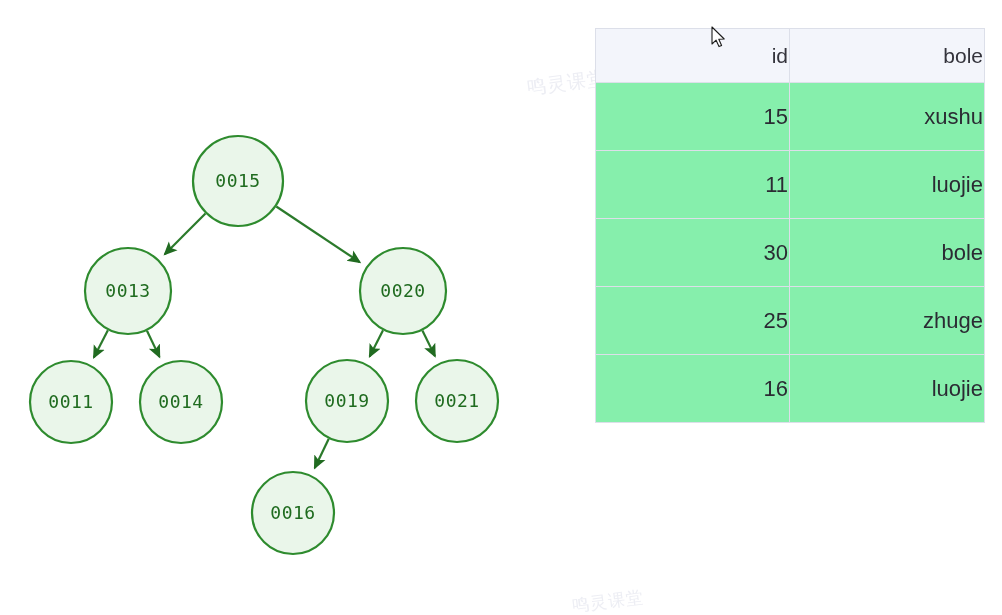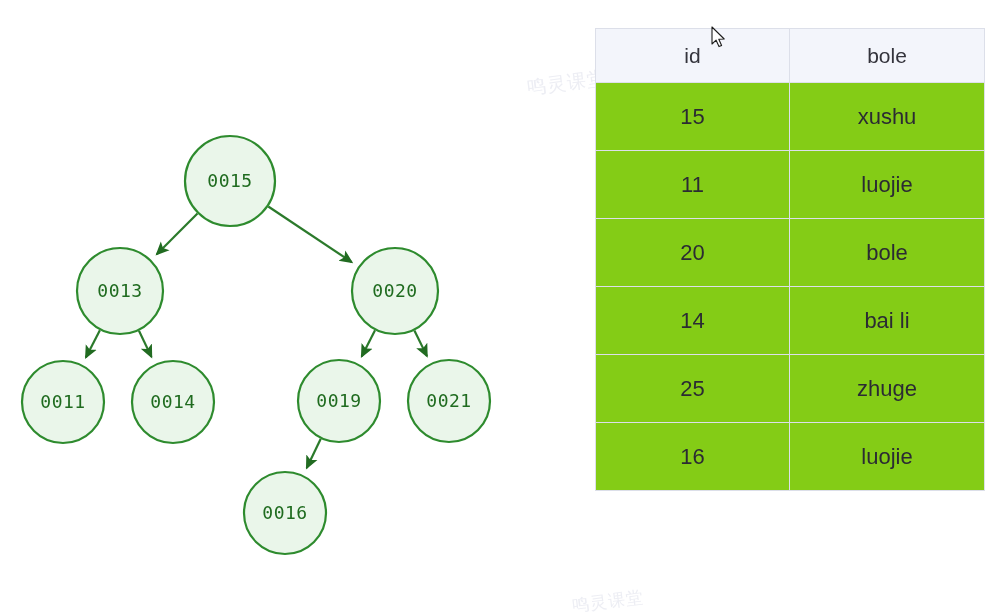--- a/index.html
+++ b/index.html
@@ -11,21 +11,21 @@
     width: 1002px;
     height: 615px;
     position: relative;
     overflow: hidden;
     font-family: "Liberation Sans", sans-serif;
   }
 
   
   #tree-panel {
     position: absolute;
-    left: 0;
+    left: 8px;
     top: 0;
     width: 560px;
     height: 615px;
   }
   #tree-svg {
     position: absolute;
     left: 0;
     top: 0;
   }
   .tree-node-label {
@@ -57,36 +57,36 @@
     border-collapse: collapse;
     width: 389px;
     table-layout: fixed;
   }
   table.data-table col.col-id   { width: 194px; }
   table.data-table col.col-name { width: 195px; }
 
   table.data-table th,
   table.data-table td {
     border: 1px solid #dcdfe9;
-    text-align: center;
+    text-align: right;
     vertical-align: middle;
     font-weight: normal;
     color: #2b2b33;
   }
   table.data-table thead th {
     background: #f3f5fb;
     height: 51px;
     font-size: 21px;
     color: #34343c;
     border-bottom: 1px solid #dde0ea;
   }
   table.data-table tbody td {
     height: 65px;
     font-size: 22px;
-    background: #84cc16;
+    background: #86efac;
   }
 
   
   .watermark {
     position: absolute;
     color: #edeef4;
     font-size: 19px;
     letter-spacing: 1px;
     user-select: none;
     white-space: nowrap;
@@ -187,26 +187,22 @@
     <tbody id="table-body">
         <tr>
           <td>15</td>
           <td>xushu</td>
         </tr>
         <tr>
           <td>11</td>
           <td>luojie</td>
         </tr>
         <tr>
-          <td>20</td>
+          <td>30</td>
           <td>bole</td>
-        </tr>
-        <tr>
-          <td>14</td>
-          <td>bai li</td>
         </tr>
         <tr>
           <td>25</td>
           <td>zhuge</td>
         </tr>
         <tr>
           <td>16</td>
           <td>luojie</td>
         </tr>
       </tbody>

